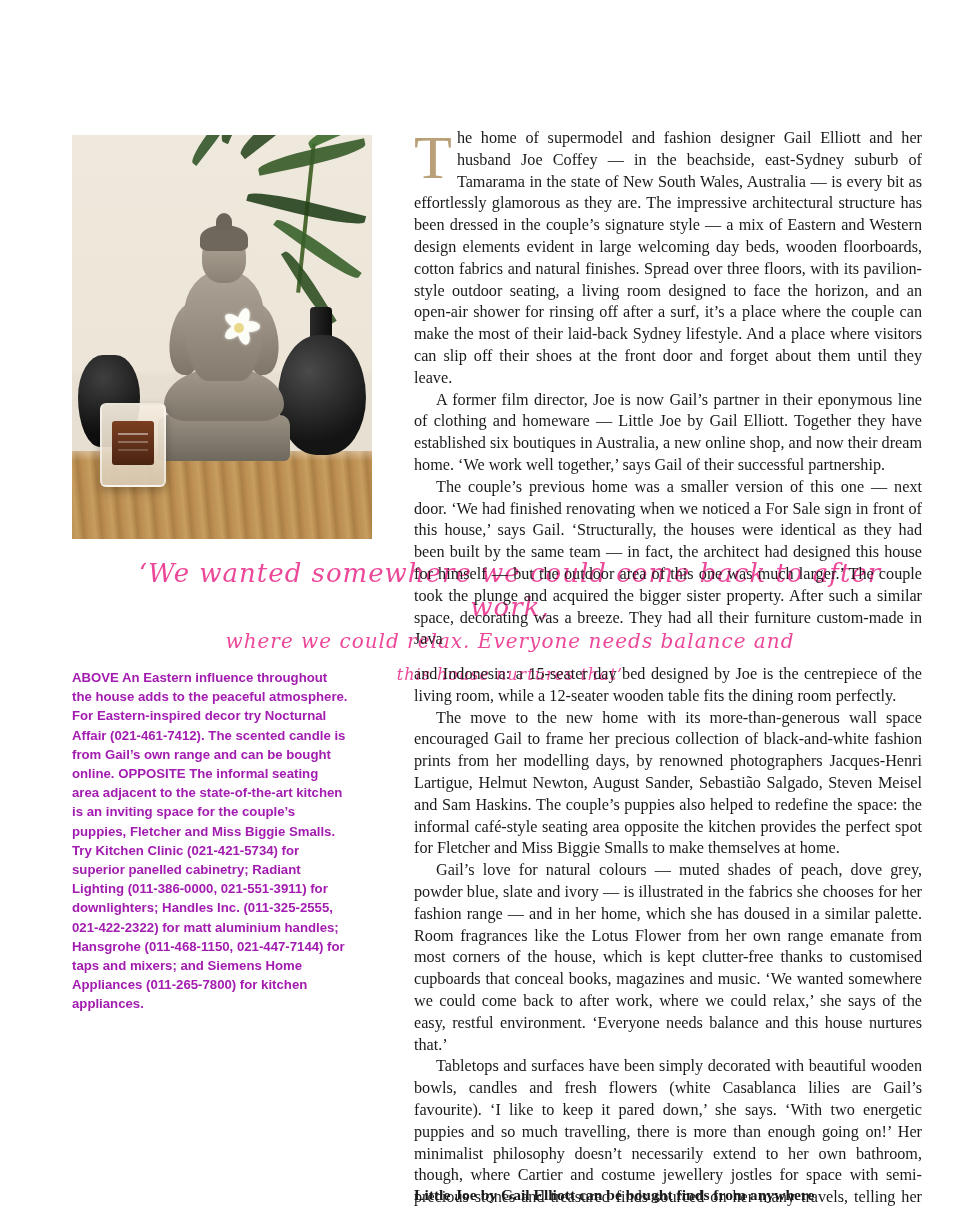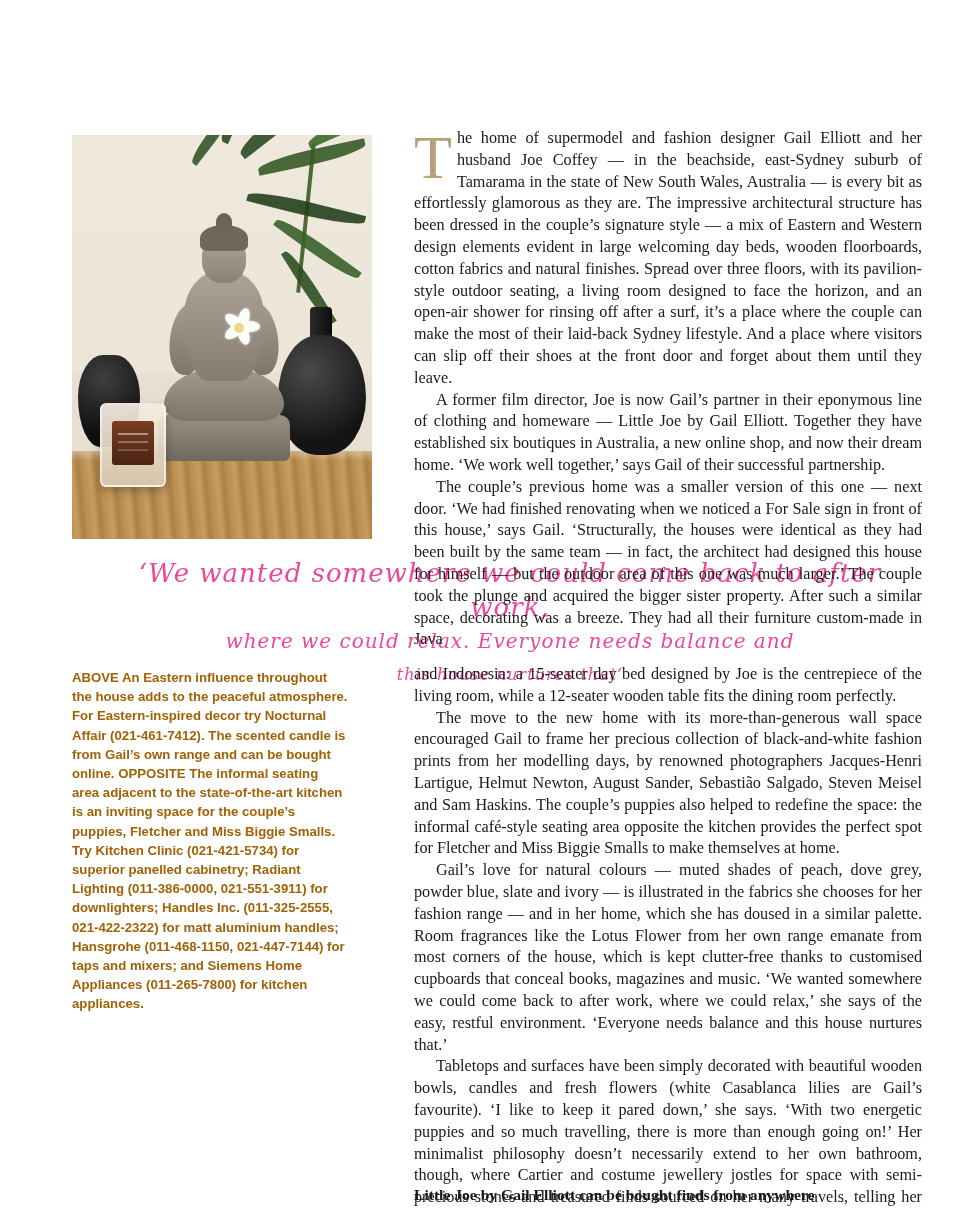--- a/index.html
+++ b/index.html
@@ -189,21 +189,21 @@
 
   
   .caption {
     position: absolute;
     left: 72px;
     top: 668px;
     width: 276px;
     font-family: "Liberation Sans", sans-serif;
     font-size: 13.2px;
     line-height: 19.2px;
-    color: #a16207;
+    color: #a21caf;
     font-weight: bold;
   }
 
   
   .col-top {
     position: absolute;
     left: 414px;
     top: 128px;
     width: 508px;
     font-size: 16.2px;

